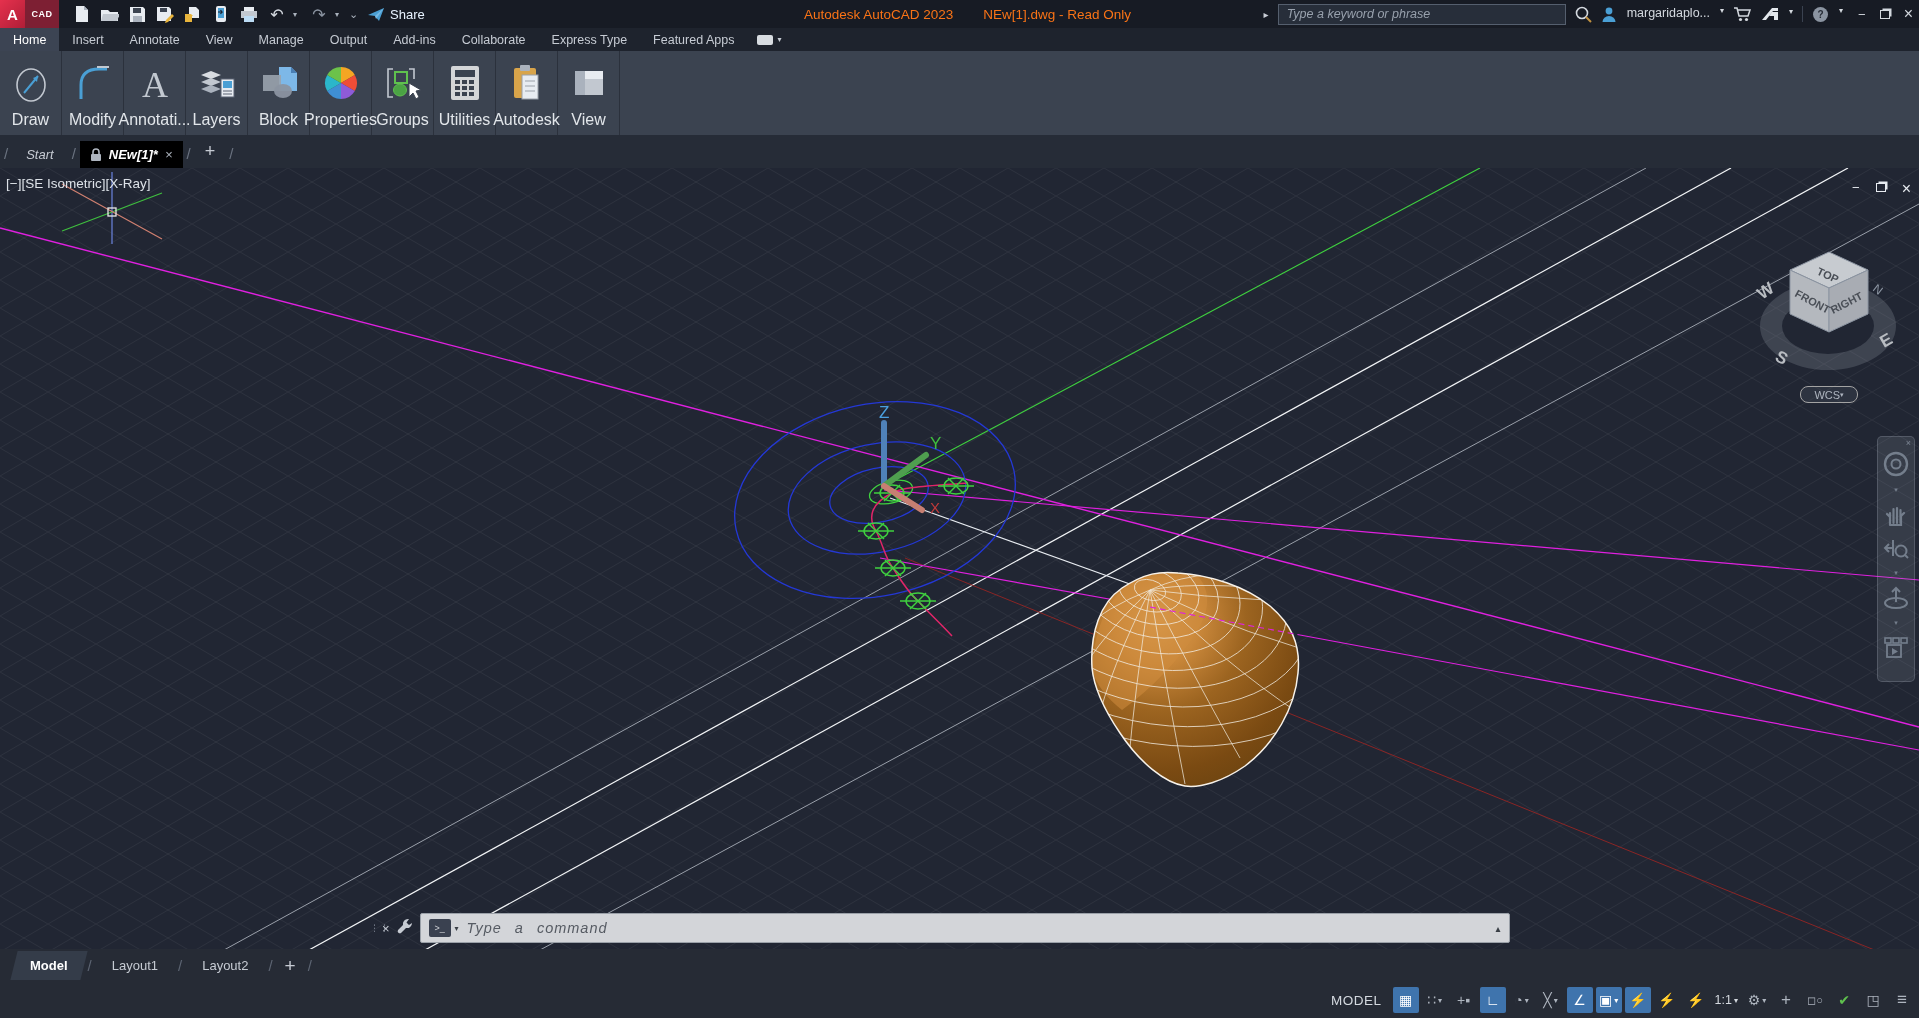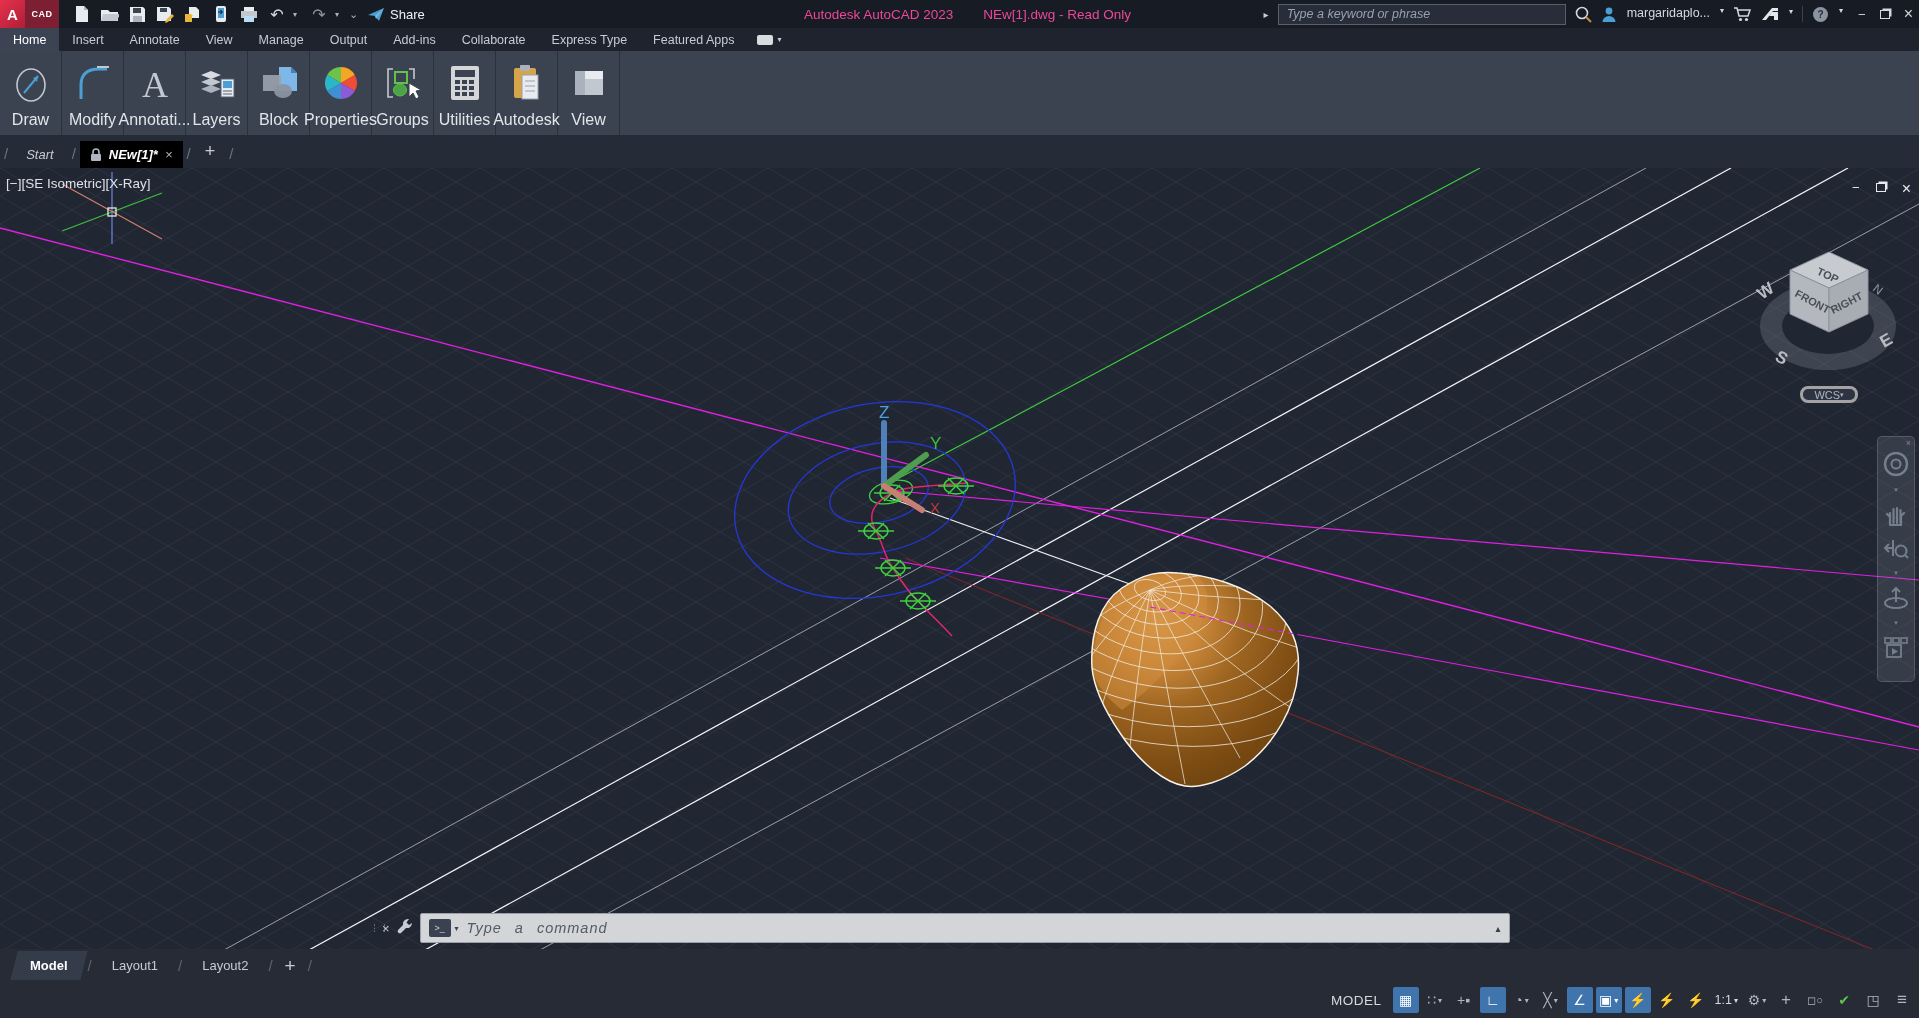--- a/index.html
+++ b/index.html
@@ -9,21 +9,21 @@
 
   
   .titlebar { height:28px; background:#171b24; display:flex; align-items:center; position:relative; color:#c9ced6; flex:0 0 auto; }
   .acad-badge { display:flex; height:28px; cursor:pointer; }
   .acad-badge .a { width:25px; background:linear-gradient(135deg,#e5314d,#b01e37); color:#fff; font-weight:bold; font-size:15px; display:flex; align-items:center; justify-content:center; }
   .acad-badge .cad { width:34px; background:#7d1f33; color:#fff; font-weight:bold; font-size:9px; display:flex; align-items:center; justify-content:center; letter-spacing:.5px; }
   .qat { display:flex; align-items:center; gap:4px; margin-left:10px; }
   .qat .qbtn { width:24px; height:22px; display:flex; align-items:center; justify-content:center; border-radius:2px; cursor:pointer; }
   .qat .caret { color:#aab2bd; font-size:8px; width:10px; cursor:pointer; }
   .share { display:flex; align-items:center; gap:5px; margin-left:8px; color:#e8f3ff; font-size:13px; cursor:pointer; }
-  .title-center { position:absolute; left:16px; right:0; text-align:center; font-size:13.5px; color:#ec4899; pointer-events:none; }
+  .title-center { position:absolute; left:16px; right:0; text-align:center; font-size:13.5px; color:#f97316; pointer-events:none; }
   .title-center .doc { margin-left:26px; }
   .tb-right { position:absolute; right:6px; display:flex; align-items:center; gap:9px; }
   .flyout { color:#c9ced6; font-size:10px; cursor:pointer; }
   .searchbox { width:288px; height:21px; background:#272e3a; border:1px solid #55holder5; border:1px solid #555f6e; color:#98a1ad; font-style:italic; font-size:12.5px; display:flex; align-items:center; padding-left:8px; cursor:text; }
   .userchip { display:flex; gap:10px; font-size:12.5px; color:#d4d9df; cursor:pointer; }
   .tbsep { width:1px; height:16px; background:#3a4250; }
   .winbtns { display:flex; align-items:center; gap:14px; margin-left:6px; color:#d4d9df; }
   .winbtns span { cursor:pointer; font-size:13px; }
   .restore-box { width:10px; height:9px; border:1.5px solid #d4d9df; box-shadow:2px -2px 0 -0.5px #d4d9df; display:inline-block; }
 
@@ -48,21 +48,21 @@
   .ftab.active { background:#000000; display:flex; align-items:center; gap:7px; color:#fff; font-weight:bold; padding:6px 10px; }
   .ftab .close { font-weight:normal; color:#aeb5bf; font-size:13px; }
   .addtab { font-size:18px; color:#c6cbd3; padding:2px 10px 6px; cursor:pointer; }
 
   
   .viewport { position:relative; flex:1 1 auto; background:#212633; overflow:hidden; }
   .vp-label { position:absolute; left:6px; top:8px; color:#dde2e8; font-size:13.5px; display:flex; cursor:pointer; z-index:4; }
   .vp-winbtns { position:absolute; right:8px; top:12px; display:flex; gap:16px; color:#e8ecf1; z-index:4; font-size:13px; }
   .vp-winbtns span { cursor:pointer; }
   .vp-restore { width:10px; height:9px; border:1.5px solid #e8ecf1; box-shadow:2px -2px 0 -0.5px #e8ecf1; display:inline-block; margin-top:3px; }
-  .wcs-pill { position:absolute; left:1800px; top:218px; width:58px; height:17px; border:3px solid #a3a3a3; border-radius:8px; background:rgba(70,78,90,.35); color:#aeb5bf; font-size:11px; display:flex; align-items:center; justify-content:center; cursor:pointer; z-index:4; }
+  .wcs-pill { position:absolute; left:1800px; top:218px; width:58px; height:17px; border:1px solid #a3a3a3; border-radius:8px; background:rgba(70,78,90,.35); color:#aeb5bf; font-size:11px; display:flex; align-items:center; justify-content:center; cursor:pointer; z-index:4; }
   .navbar { position:absolute; left:1877px; top:268px; width:38px; height:246px; background:rgba(150,158,170,.18); border:1px solid rgba(170,178,190,.25); border-radius:5px; display:flex; flex-direction:column; align-items:center; padding-top:14px; gap:9px; z-index:4; }
   .navbar .nx { position:absolute; top:1px; right:3px; color:#7d8694; font-size:9px; cursor:pointer; }
   .navbar .nitem { color:#747e8c; cursor:pointer; display:flex; justify-content:center; }
   .navbar .ncaret { font-size:7px; color:#747e8c; }
 
   
   .cmddock { position:absolute; left:370px; bottom:5px; height:32px; display:flex; align-items:center; z-index:5; }
   .cmd-grip { color:#8b94a1; font-size:9px; letter-spacing:1px; line-height:4px; width:10px; cursor:grab; }
   .cmd-x { color:#c6cbd3; margin:0 6px 0 2px; font-size:13px; cursor:pointer; }
   .cmd-wrench { margin-right:6px; cursor:pointer; }

